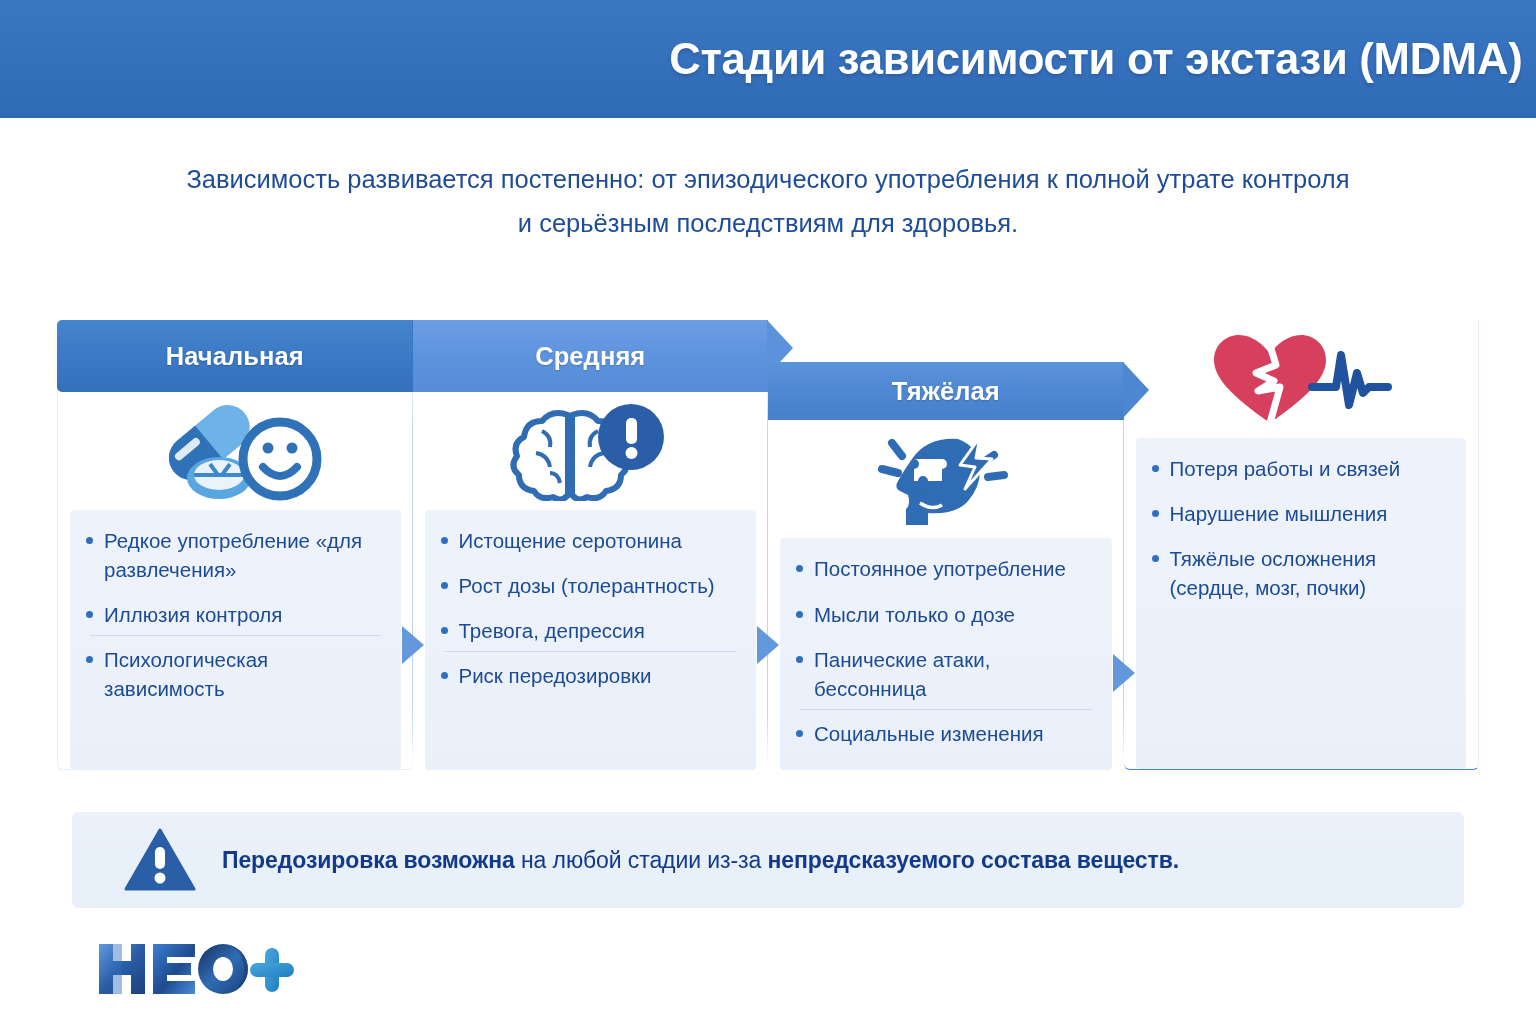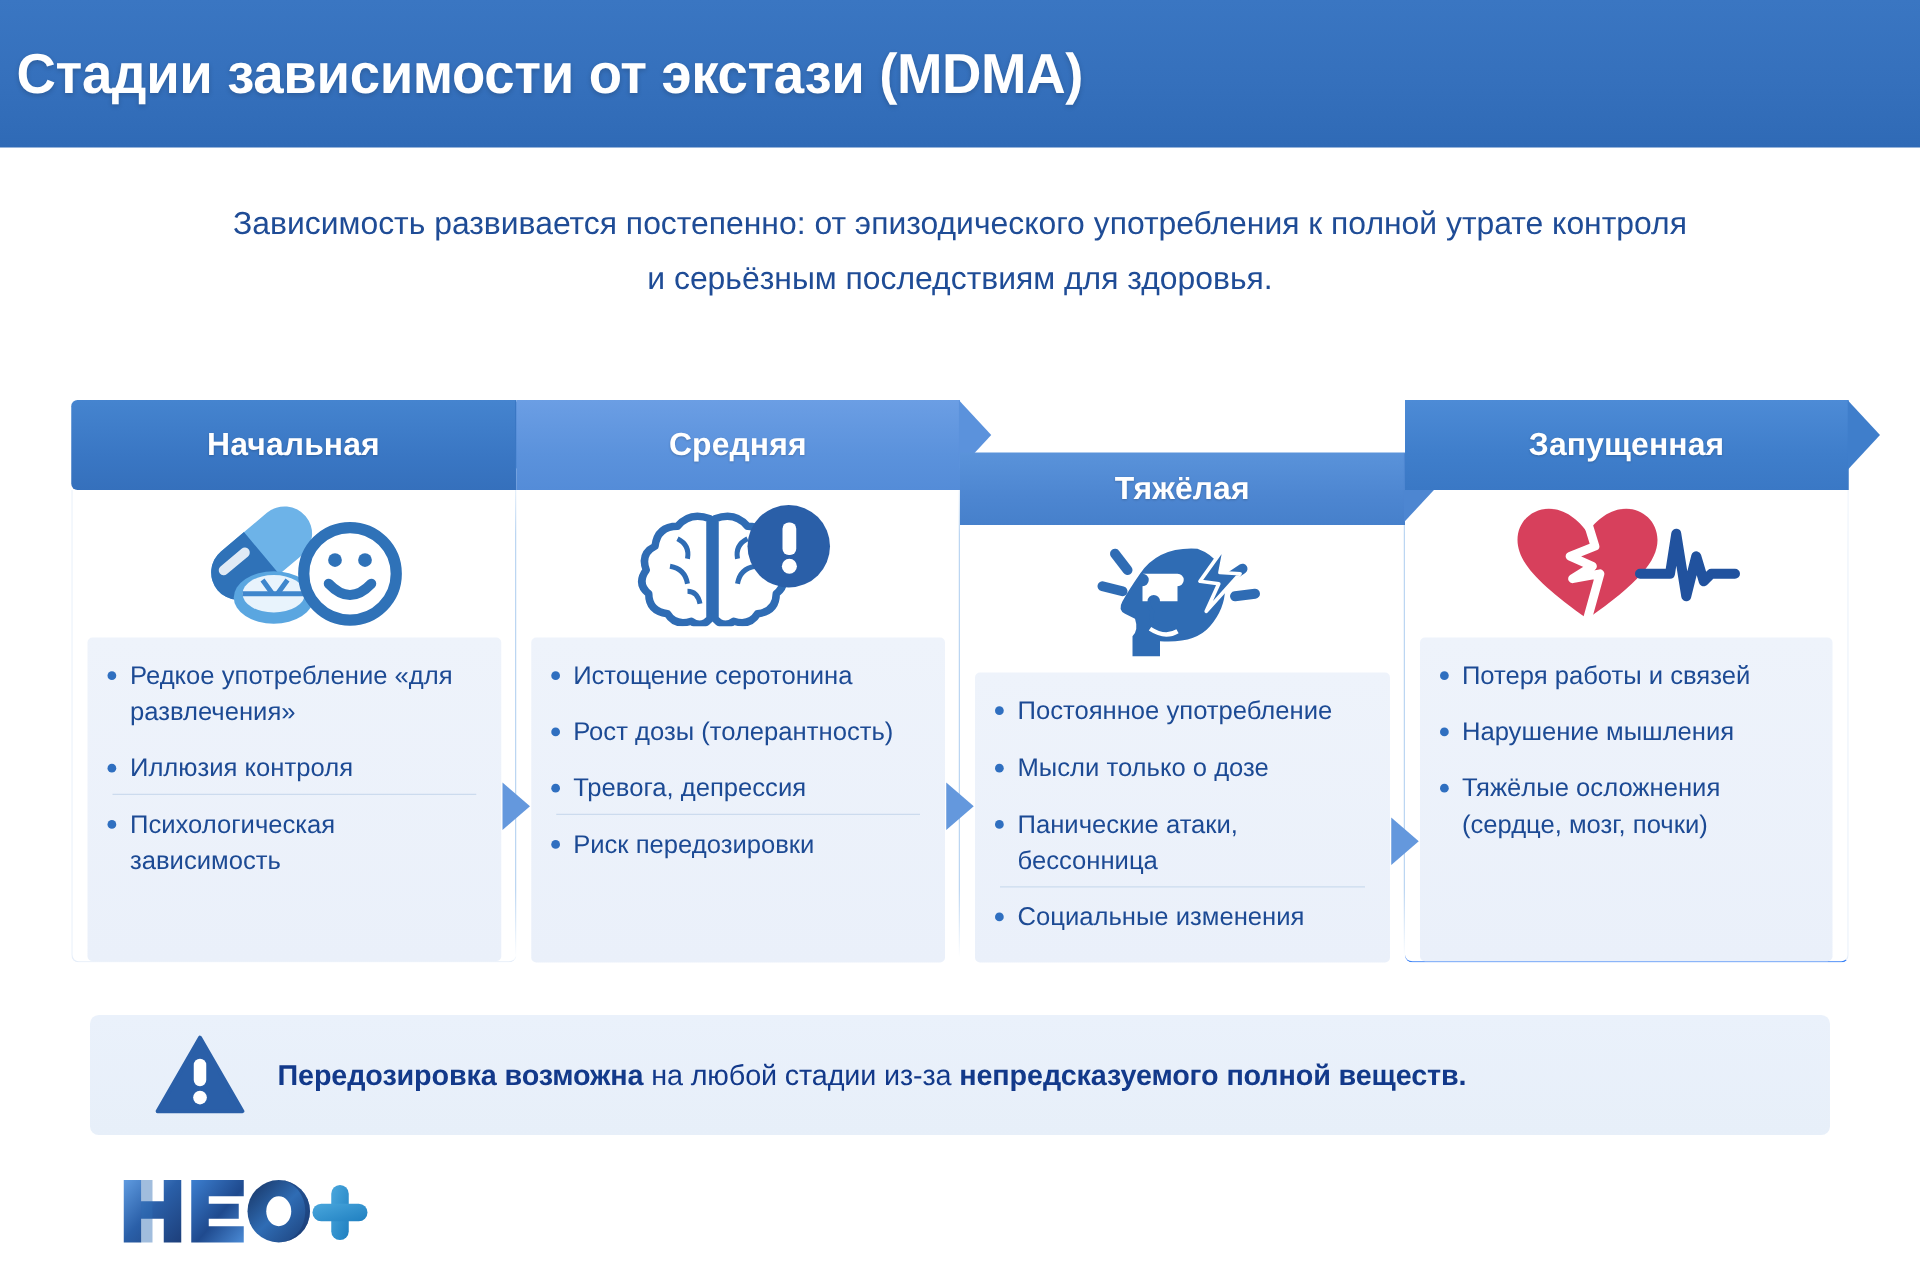--- a/index.html
+++ b/index.html
@@ -19,21 +19,21 @@
 
   
   .header-banner {
     position: absolute;
     left: 0; top: 0;
     width: 1536px;
     height: 118px;
     background: linear-gradient(180deg, #3a76c2 0%, #3570bc 55%, #2f6ab6 100%);
     display: flex;
     align-items: center;
-    justify-content: flex-start;
+    justify-content: flex-end;
   }
   .header-title {
     color: #ffffff;
     font-size: 45px;
     font-weight: 700;
     letter-spacing: -0.3px;
     text-align: center;
     text-shadow: 0 2px 4px rgba(0,0,0,0.18);
     transform: scaleX(0.97);
   }
@@ -343,28 +343,20 @@
       </div>
       <span class="connector">
         <svg width="26" height="42" viewBox="0 0 26 42">
             <path d="M2 2 L24 21 L2 40 Z" fill="#6498dd"></path>
           </svg>
       </span>
     </div>
   </div>
 
   <div class="stage">
-    <div class="stage-head">
-      <span class="head-label">Запущенная</span>
-      <span class="chev">
-        <svg width="28" height="56" viewBox="0 0 28 56">
-            <path d="M0 0 L26 28 L0 56 Z" fill="#3f7ecb"></path>
-          </svg>
-      </span>
-    </div>
     <div class="stage-body">
       <div class="stage-icon">
         <svg width="186" height="100" viewBox="0 0 186 100">
           <path d="M62 94 C22 66 6 48 6 31 C6 16 18 6 31 6 C44 6 55 15 62 25 C69 15 80 6 93 6 C106 6 118 16 118 31 C118 48 102 66 62 94 Z" fill="#d7405c"></path>
           <path d="M60 10 L68 36 L48 44 L66 52 L50 62 L72 58 L62 94" fill="none" stroke="#ffffff" stroke-width="7" stroke-linejoin="round" stroke-linecap="round"></path>
           <path d="M104 58 H122 L128 58 L133 26 L141 76 L149 44 L155 64 L161 58 H180" fill="none" stroke="#21529e" stroke-width="8" stroke-linejoin="round" stroke-linecap="round"></path>
         </svg>
       </div>
       <div class="bullets">
         <ul>
@@ -380,21 +372,21 @@
 
 <div class="warning">
   <span class="warning-icon">
     <svg width="72" height="64" viewBox="0 0 72 64">
       <path d="M36 2 L70 61 H2 Z" fill="#2a5fa8" stroke="#2a5fa8" stroke-width="3" stroke-linejoin="round"></path>
       <rect x="31" y="19" width="10" height="22" rx="5" fill="#ffffff"></rect>
       <circle cx="36" cy="50" r="5.5" fill="#ffffff"></circle>
     </svg>
   </span>
   <span class="warning-text">
-    <b>Передозировка возможна</b><span> на любой стадии из-за </span><b>непредсказуемого полной веществ.</b>
+    <b>Передозировка возможна</b><span> на любой стадии из-за </span><b>непредсказуемого состава веществ.</b>
   </span>
 </div>
 
 <div class="logo">
   <svg width="200" height="62" viewBox="0 0 200 62">
     <defs>
       <linearGradient id="gH" x1="0" y1="0" x2="1" y2="1">
         <stop offset="0%" stop-color="#5f9be0"></stop>
           <stop offset="48%" stop-color="#2a5fa8"></stop>
           <stop offset="100%" stop-color="#1d3f7a"></stop>

